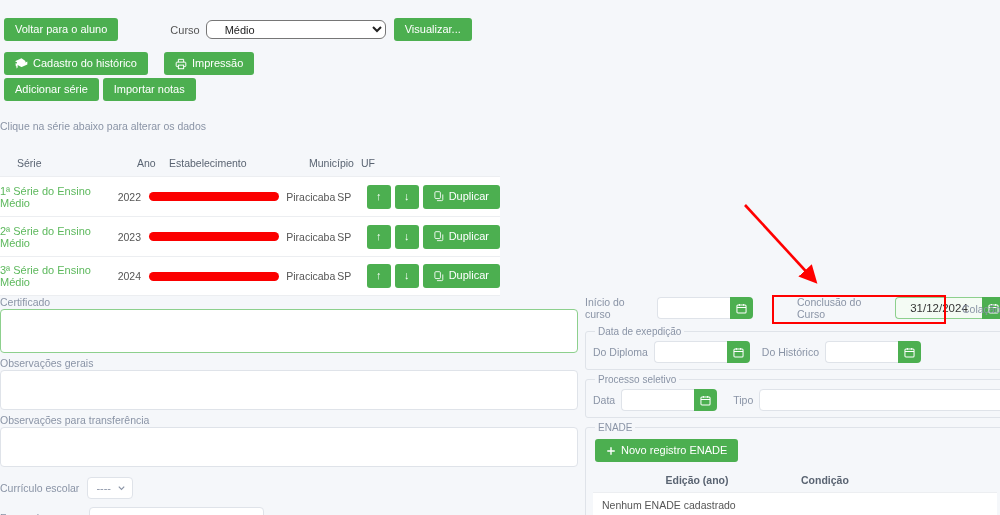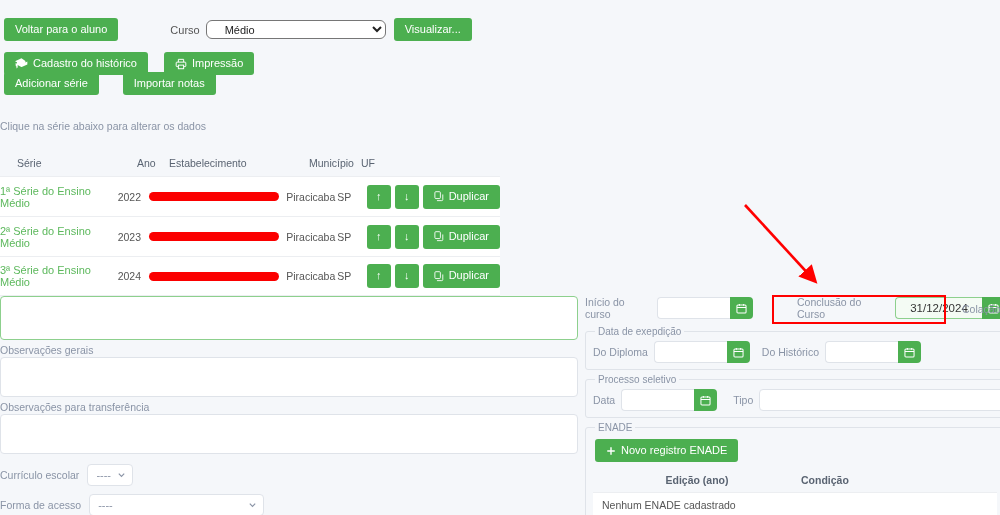--- a/index.html
+++ b/index.html
@@ -71,21 +71,21 @@
     color:#444;
     padding:3px 6px;
     outline:none;
   }
   .lbl { color:#8a94a6; font-size:10.5px; }
 
   
   #toolbar-row1 { position:absolute; left:4px; top:18px; display:flex; align-items:center; gap:0; }
   #toolbar-row1 .curso-label { margin:0 6px 0 52px; color:#555; font-size:11px; }
   #toolbar-row2 { position:absolute; left:4px; top:52px; display:flex; gap:16px; }
-  #toolbar-row3 { position:absolute; left:4px; top:72px; display:flex; gap:24px;border-radius:6px; }
+  #toolbar-row3 { position:absolute; left:4px; top:78px; display:flex; gap:4px;border-radius:6px; }
   #hint { position:absolute; left:0px; top:120px; font-size:10.5px; color:#8a94a6; }
 
   
   #series-table { position:absolute; left:0px; top:150px; width:500px; }
   #series-table .thead { display:flex; align-items:center; height:26px; padding-left:17px; }
   #series-table .thead div { font-size:10.5px; color:#5a6472; font-weight:normal; }
   #series-table .row {
     display:flex; align-items:center; height:40px;
     background:#fff; border-top:1px solid #eceef1; 
   }
@@ -278,20 +278,21 @@
               <path d="M4 14h7a1.5 1.5 0 001.5-1.5V5"></path>
             </svg>
         </span>
         <span>Duplicar</span>
       </button>
     </div>
   </div>
 </div>
 
 <div id="left-form">
+  <label class="flabel">Certificado</label>
   <textarea id="ta-certificado" class="txt" style=""></textarea>
 
   <label class="flabel" style="margin-top:2px">Observações gerais</label>
   <textarea id="ta-obs-gerais" class="txt" style=""></textarea>
 
   <label class="flabel" style="margin-top:2px">Observações para transferência</label>
   <textarea id="ta-obs-transf" class="txt" style=""></textarea>
 
   <div class="sel-row">
     <span class="lbl">Currículo escolar</span>

